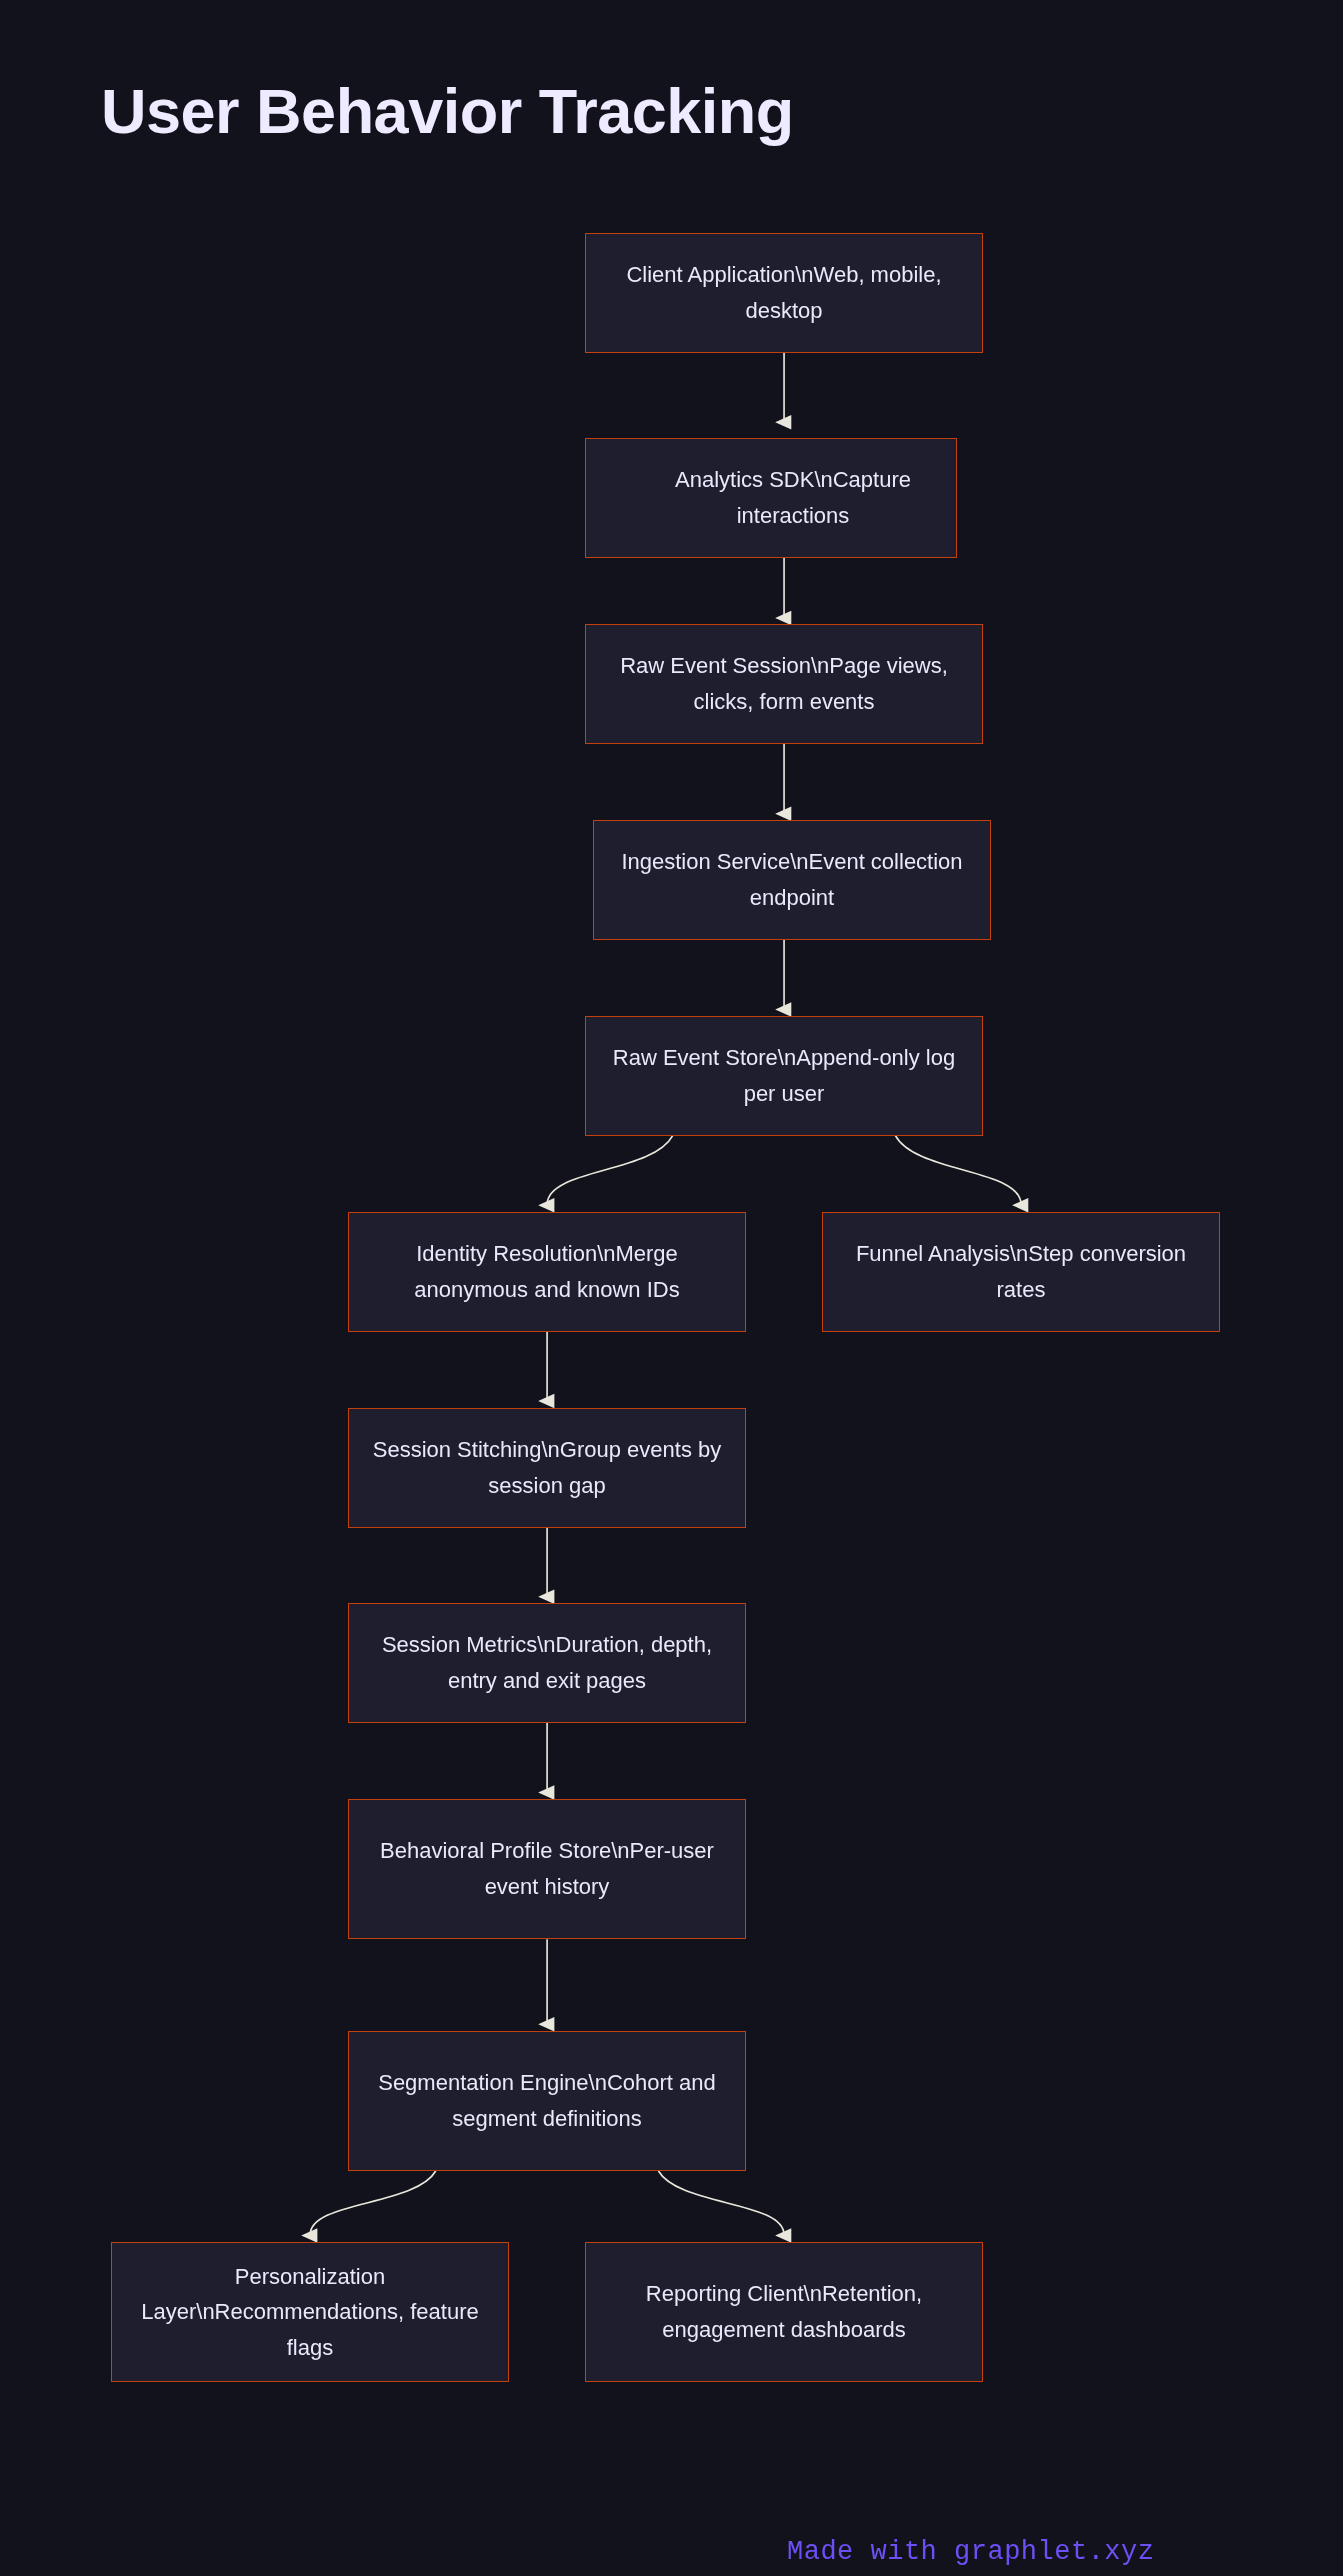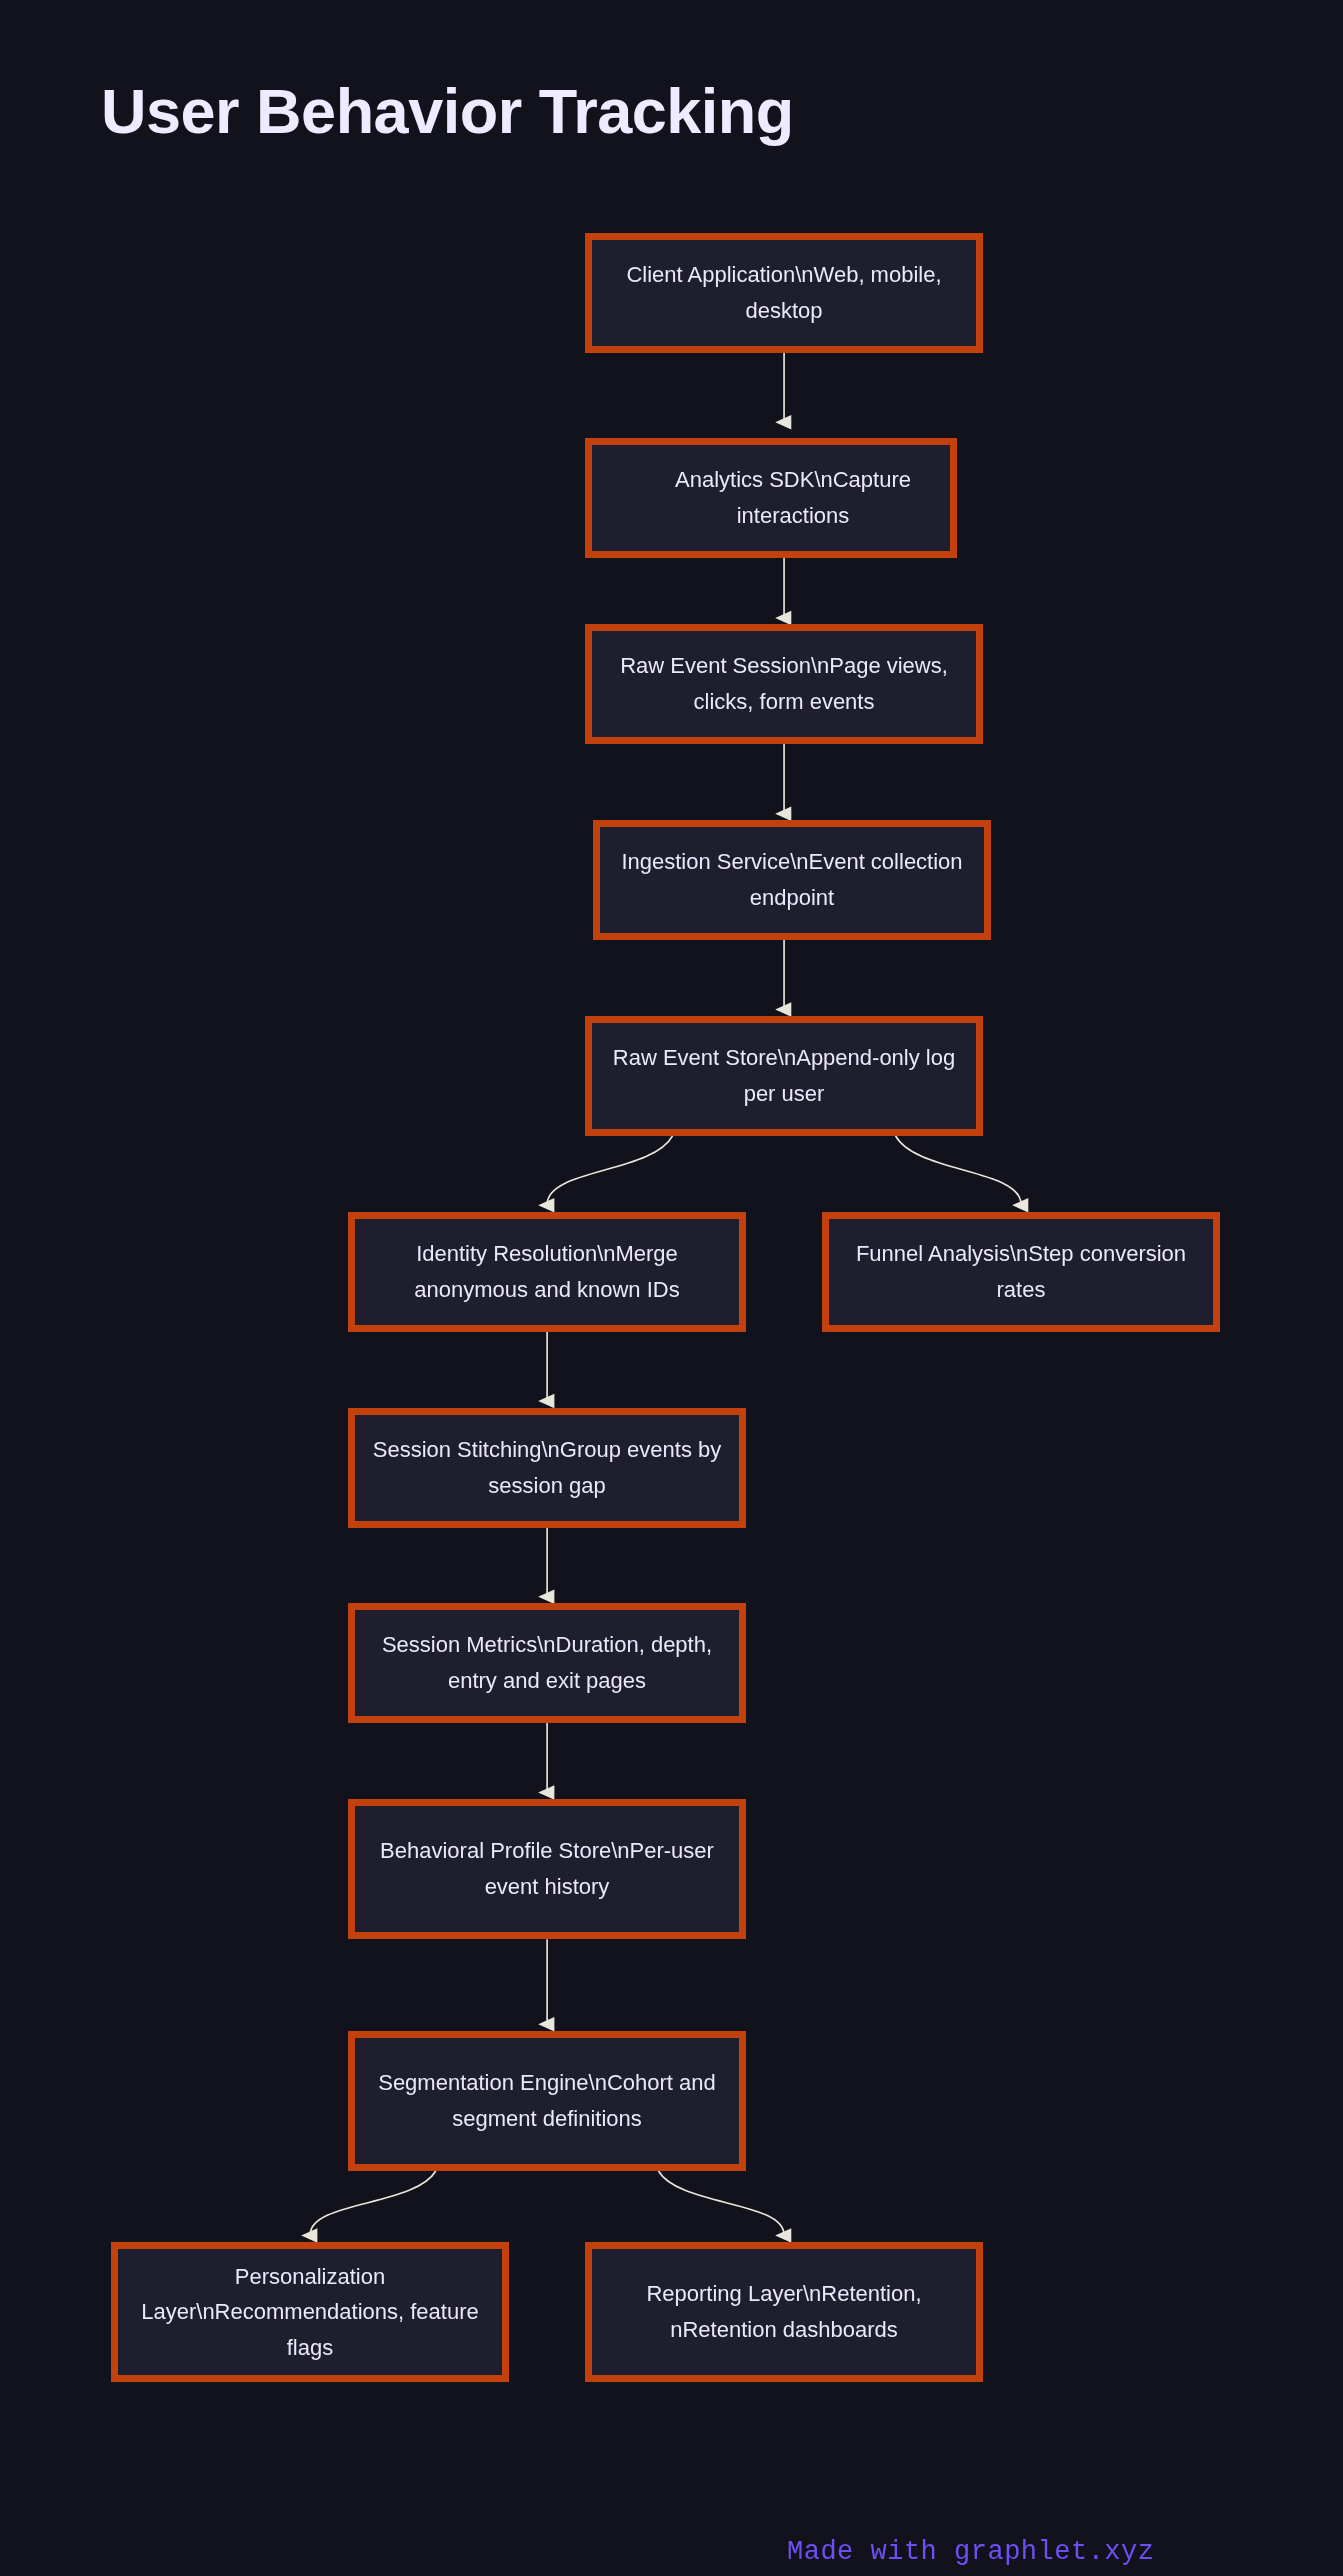--- a/index.html
+++ b/index.html
@@ -42,21 +42,21 @@
     top: 0;
     width: 1343px;
     height: 2608px;
     pointer-events: none;
   }
 
   .node {
     position: absolute;
     box-sizing: border-box;
     background: #1e1e2e;
-    border: 7px solid #c2410c;
+    border: 1px solid #c2410c;
     display: flex;
     align-items: center;
     justify-content: center;
     text-align: center;
   }
   .node-label {
     color: #eae8fb;
     font-family: "Liberation Sans", sans-serif;
     font-size: 22px;
     line-height: 1.62;
@@ -136,19 +136,19 @@
       <div class="node" style="left: 348px; top: 1799px; width: 398px; height: 140px;">
         <span class="node-label">Behavioral Profile Store\nPer-user event history</span>
       </div>
       <div class="node" style="left: 348px; top: 2031px; width: 398px; height: 140px;">
         <span class="node-label">Segmentation Engine\nCohort and segment definitions</span>
       </div>
       <div class="node" style="left: 111px; top: 2242px; width: 398px; height: 140px;">
         <span class="node-label">Personalization Layer\nRecommendations, feature flags</span>
       </div>
       <div class="node" style="left: 585px; top: 2242px; width: 398px; height: 140px;">
-        <span class="node-label">Reporting Layer\nRetention, nRetention dashboards</span>
+        <span class="node-label">Reporting Client\nRetention, engagement dashboards</span>
       </div>
     </div>
 
   <div class="watermark">Made with graphlet.xyz</div>
 </div>
 
 
 </body></html>

